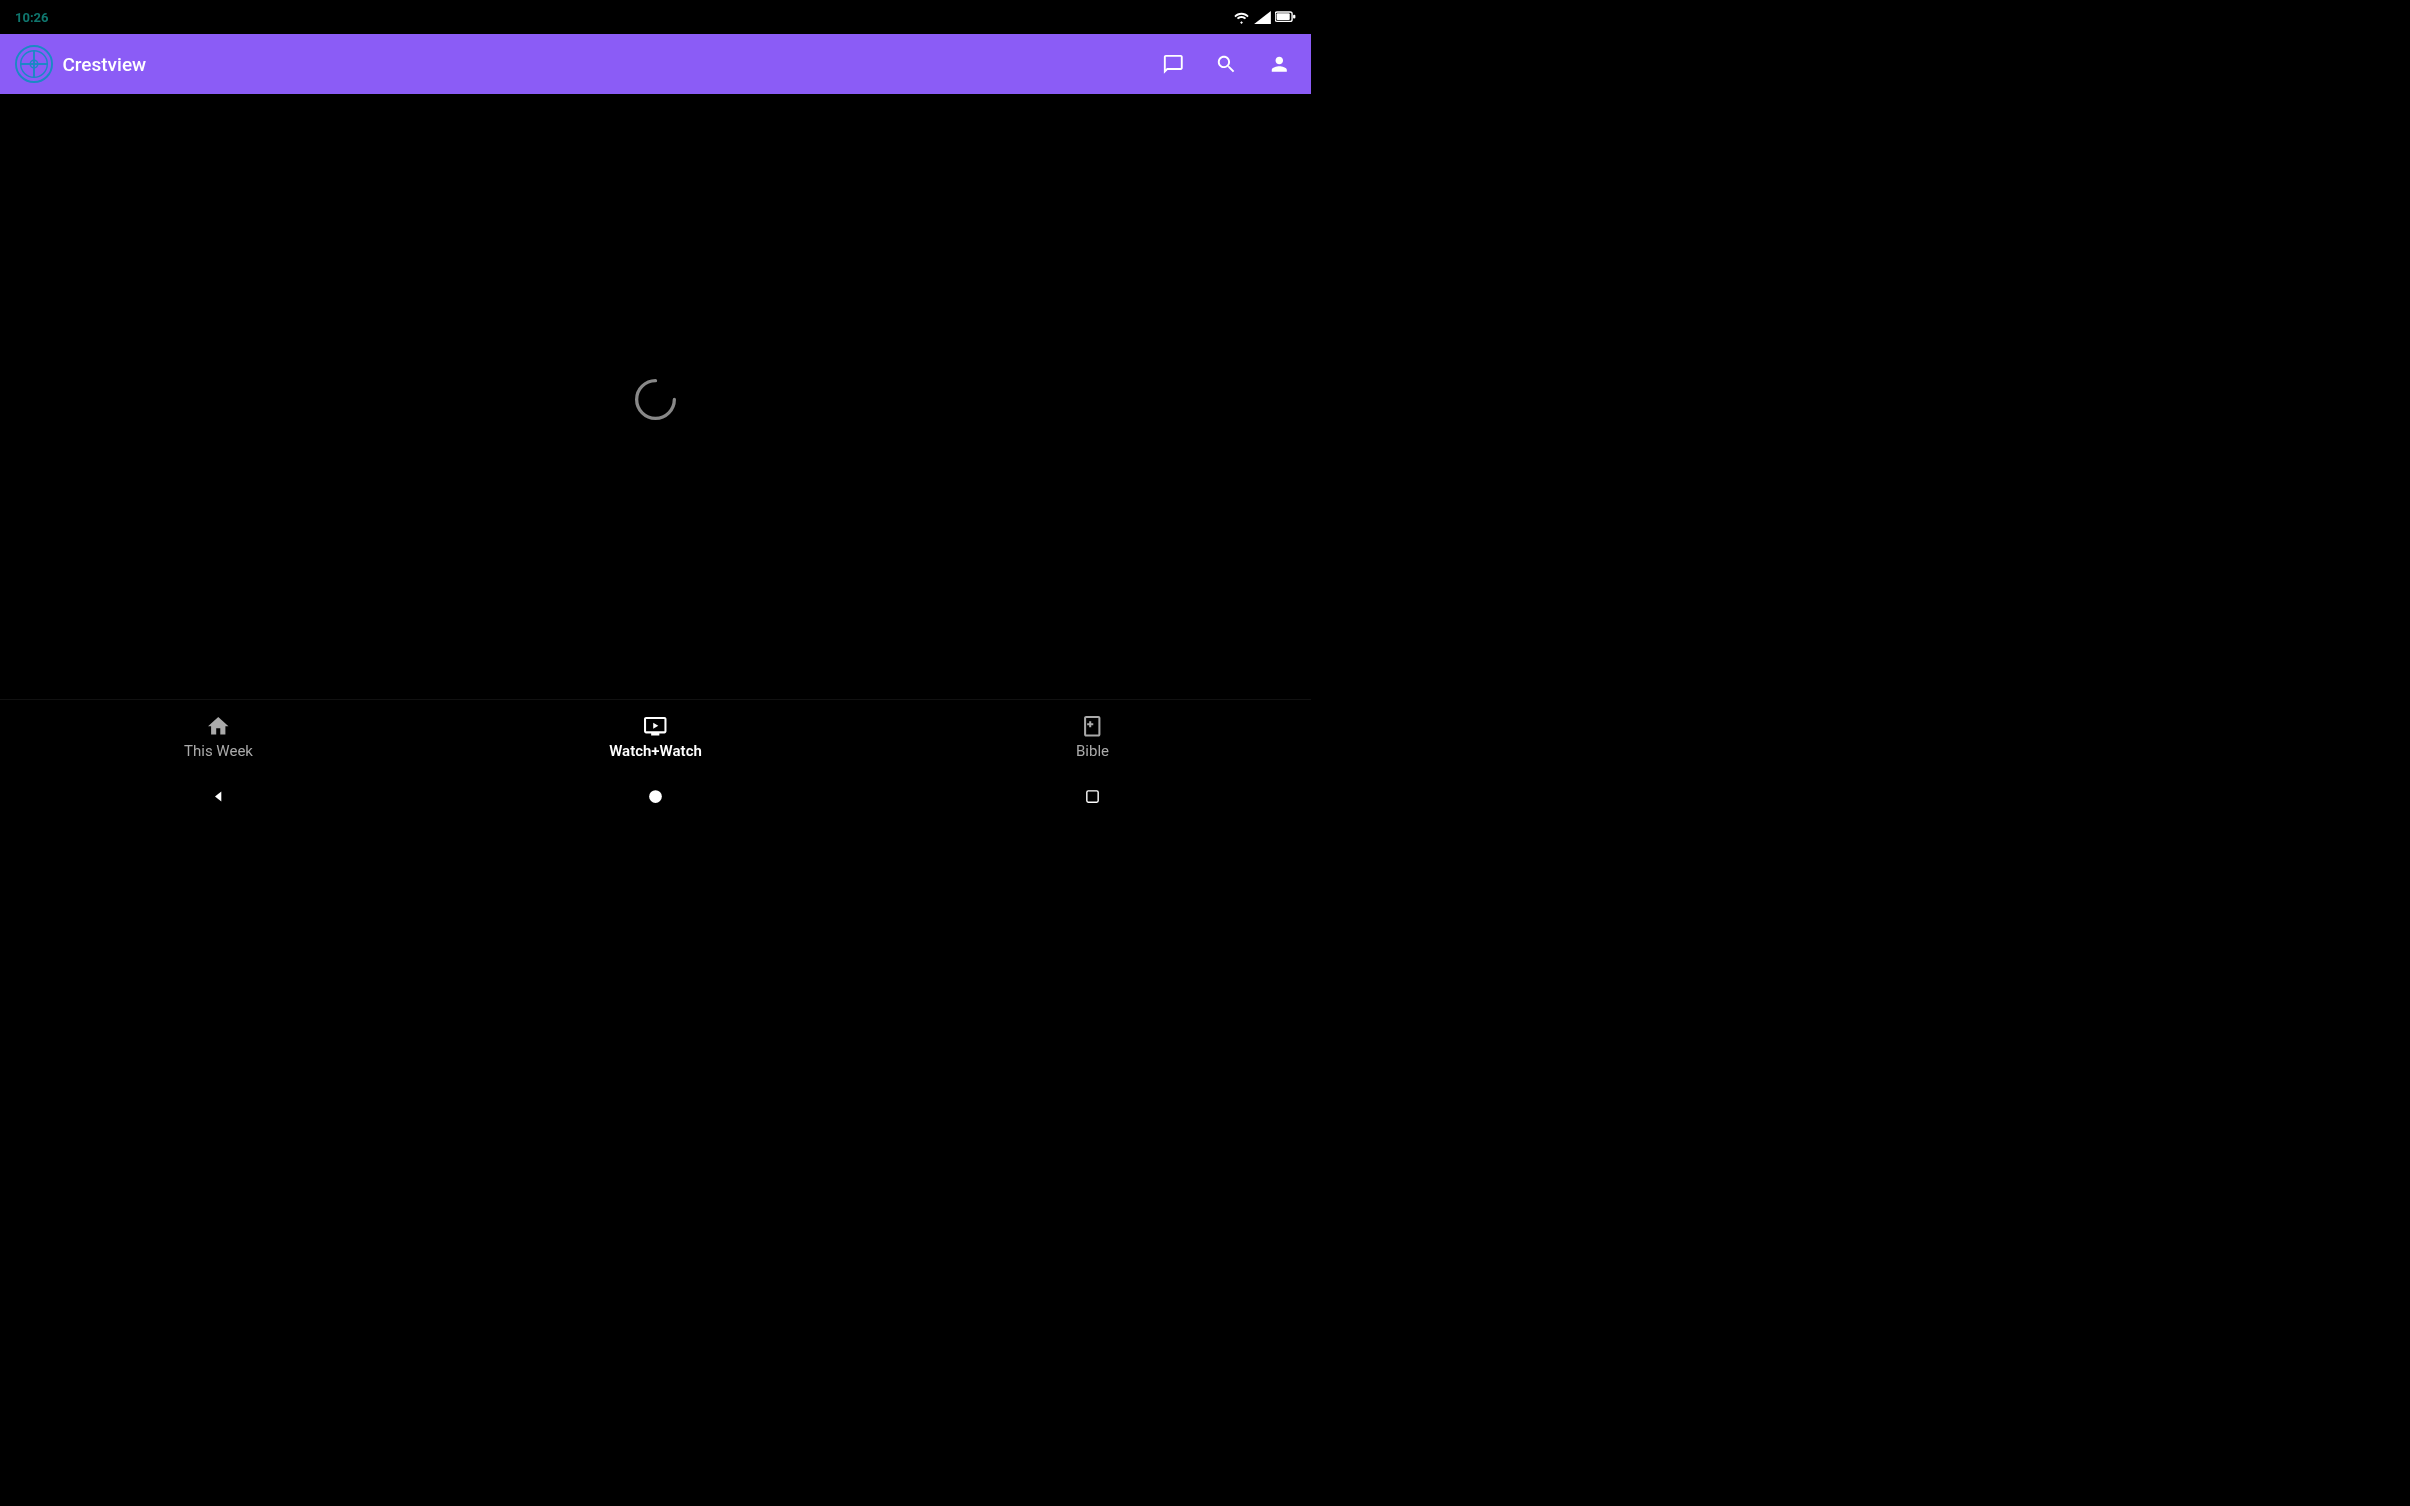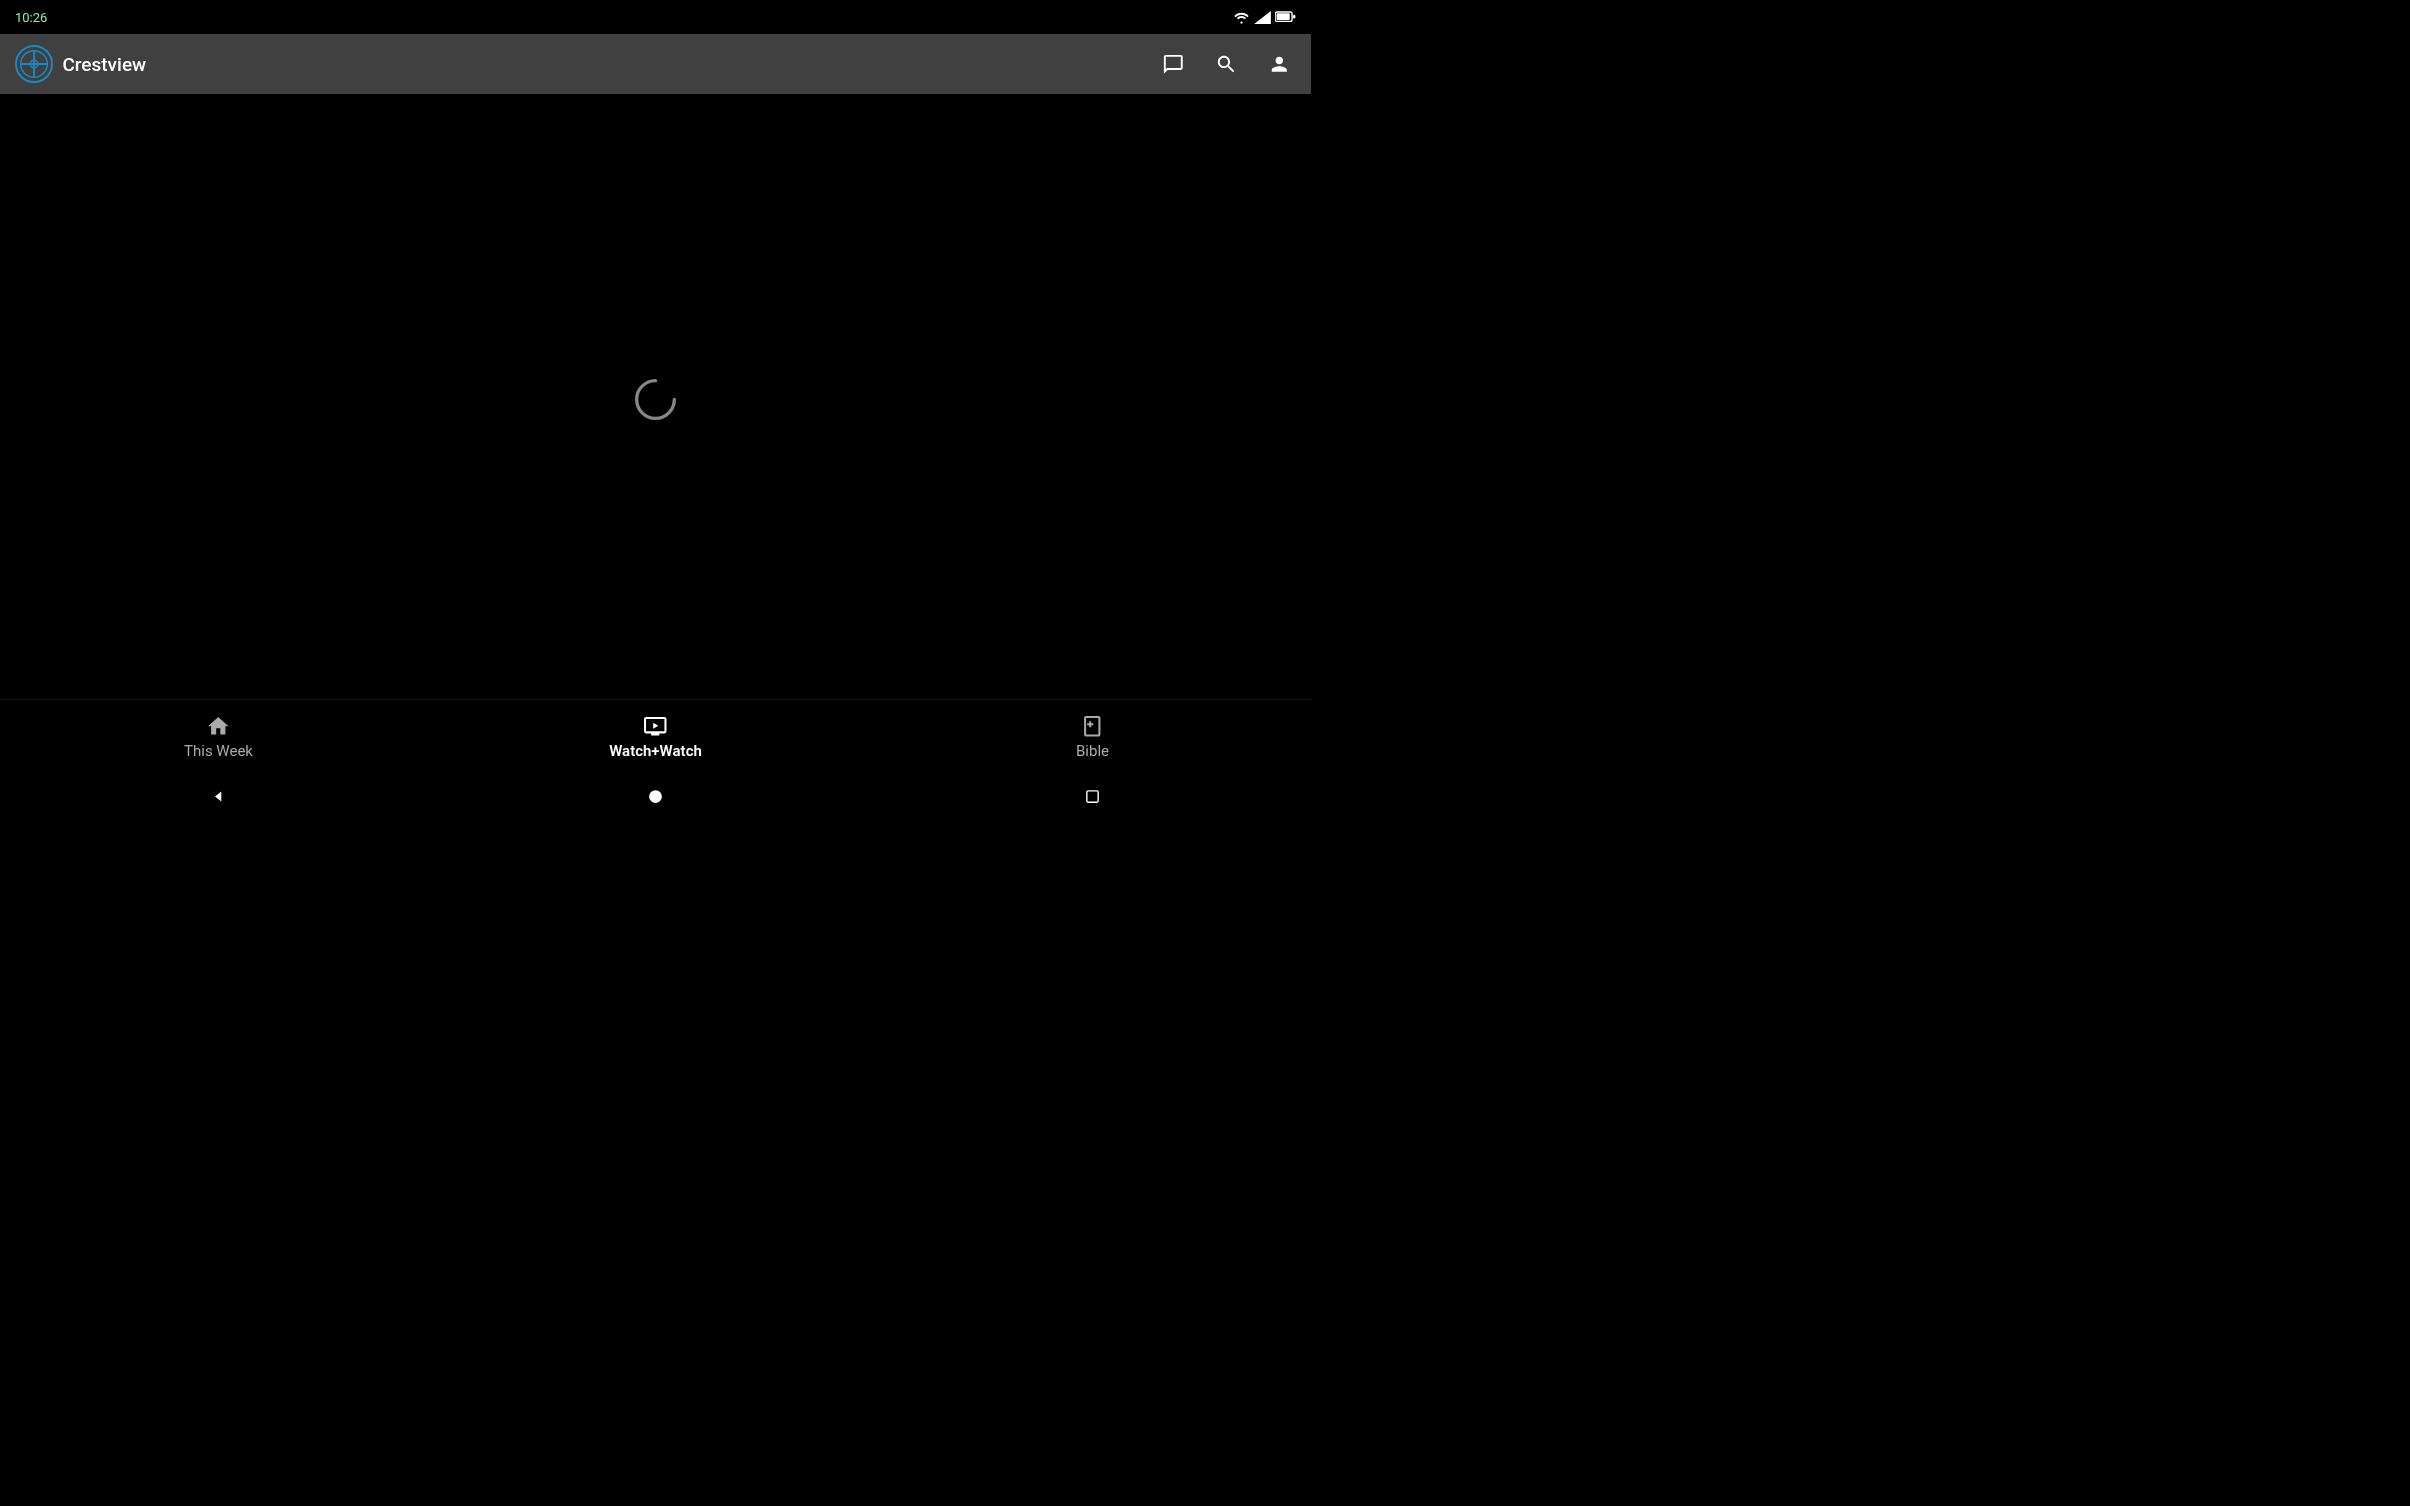--- a/index.html
+++ b/index.html
@@ -27,42 +27,42 @@
       height: 34px;
       display: flex;
       align-items: center;
       justify-content: space-between;
       padding: 0 15px;
       z-index: 100;
     }
 
     .status-time {
       font-size: 13px;
-      font-weight: 400;
-      color: #86efac;
+      font-weight: 700;
+      color: #0f766e;
     }
 
     .status-icons {
       display: flex;
       align-items: center;
       gap: 3.8px;
     }
 
     
     .app-header {
       position: absolute;
       top: 34px;
       left: 0;
       right: 0;
       height: 60px;
       display: flex;
       align-items: center;
       justify-content: space-between;
       padding: 0 15px;
-      background: #404040;
+      background: #8b5cf6;
       z-index: 100;
     }
 
     .header-logo {
       display: flex;
       align-items: center;
       gap: 9.4px;
     }
 
     .logo-circle {

